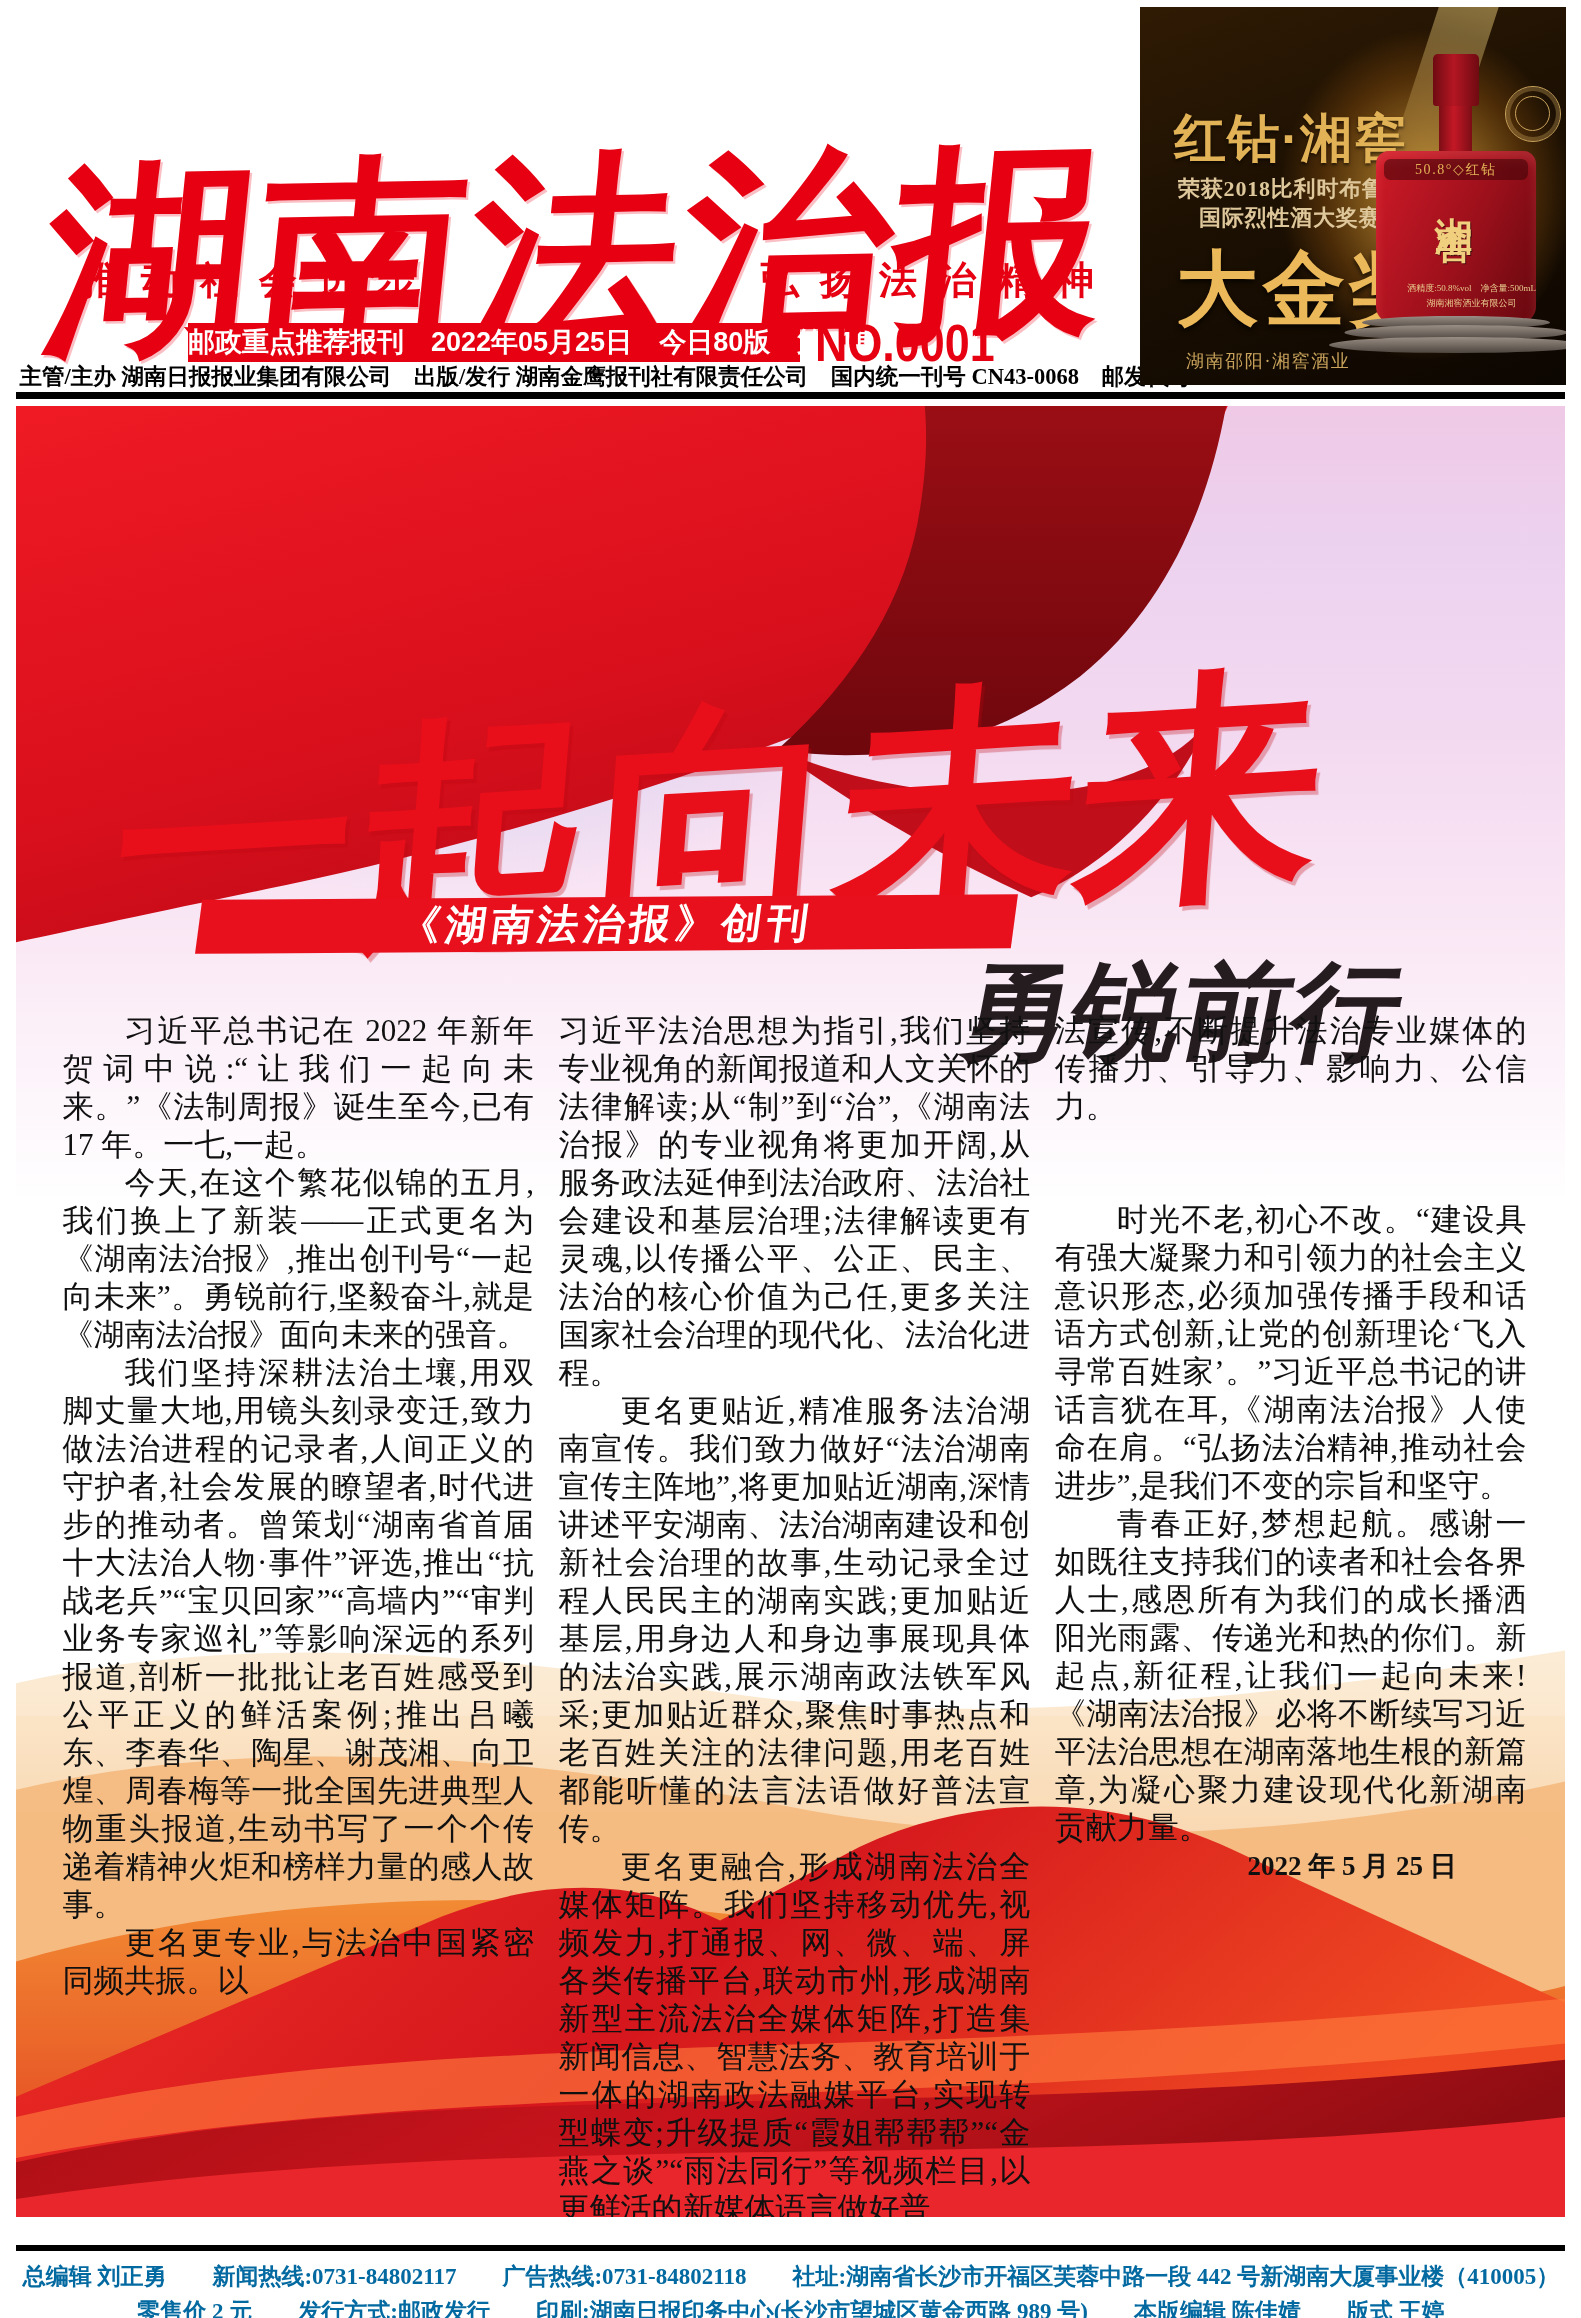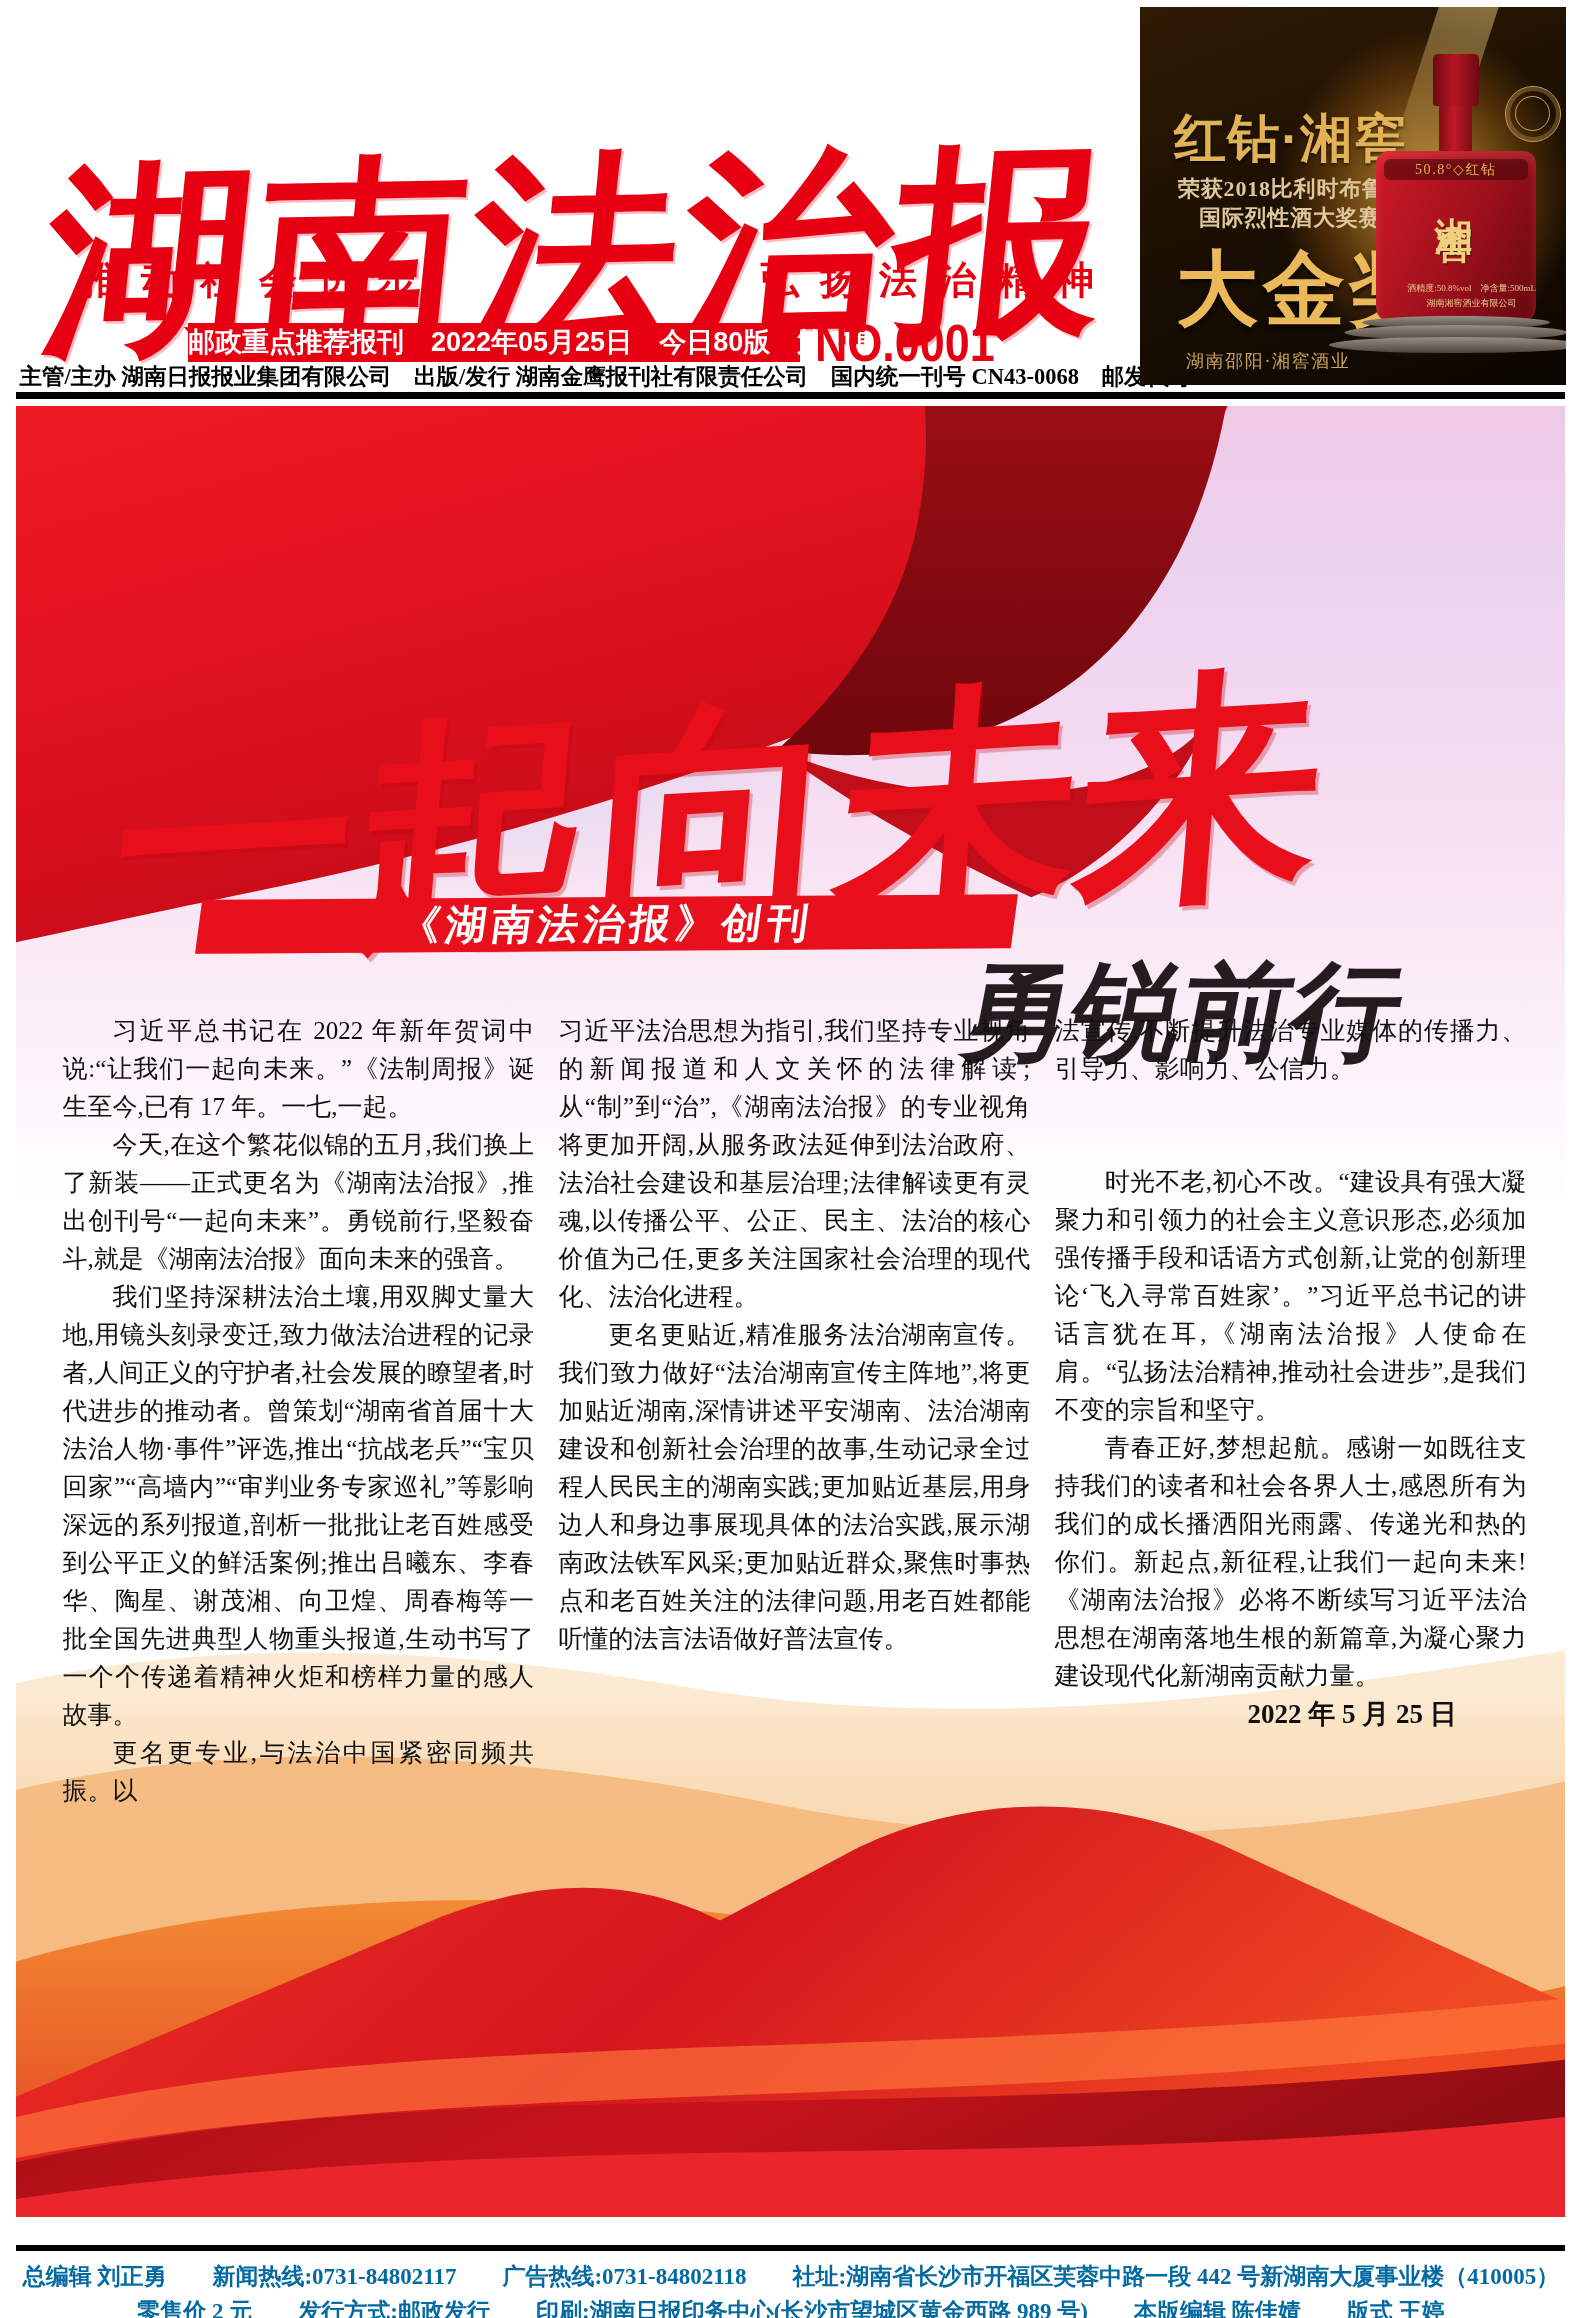--- a/index.html
+++ b/index.html
@@ -93,21 +93,21 @@
     transform:skewX(-8deg) rotate(-.4deg);
     color:#fff;font-family:"Liberation Sans","DejaVu Sans",sans-serif;font-weight:bold;
     font-size:41px;line-height:54px;text-align:center;letter-spacing:4.9px;white-space:nowrap;}
   .hero-sub{position:absolute;left:948px;top:426px;
     font-family:"Liberation Sans","DejaVu Sans",sans-serif;font-weight:bold;
     font-size:108px;color:#251c20;letter-spacing:1.6px;transform:skewX(-11deg);white-space:nowrap;}
 
   
   .columns{position:absolute;left:46px;top:606px;width:1464px;display:flex;gap:24.6px;}
   .col{width:472px;}
-  .col p{margin:0;font-size:25px;line-height:38px;text-align:justify;text-indent:2em;
+  .col p{margin:0;font-size:31px;line-height:38px;text-align:justify;text-indent:2em;
     color:#101010;text-justify:inter-ideograph;}
   .col p.noindent{text-indent:0;}
   .col p.gap{margin-top:75px;}
   .col p.sig{text-indent:0;text-align:center;padding-left:123px;font-weight:bold;font-size:27px;}
   .col p.sig1{margin-top:38px;}
 
   
   .footer-rule{position:absolute;left:16.4px;top:2245px;width:1549px;height:5.7px;background:#000;}
   .footer-line{position:absolute;left:16.4px;width:1549px;text-align:center;font-weight:bold;
     font-size:23px;color:#0369a1;white-space:nowrap;}
@@ -218,20 +218,21 @@
     <div class="columns">
       <div class="col">
           <p>习近平总书记在 2022 年新年贺词中说:“让我们一起向未来。”《法制周报》诞生至今,已有 17 年。一七,一起。</p>
           <p>今天,在这个繁花似锦的五月,我们换上了新装——正式更名为《湖南法治报》,推出创刊号“一起向未来”。勇锐前行,坚毅奋斗,就是《湖南法治报》面向未来的强音。</p>
           <p>我们坚持深耕法治土壤,用双脚丈量大地,用镜头刻录变迁,致力做法治进程的记录者,人间正义的守护者,社会发展的瞭望者,时代进步的推动者。曾策划“湖南省首届十大法治人物·事件”评选,推出“抗战老兵”“宝贝回家”“高墙内”“审判业务专家巡礼”等影响深远的系列报道,剖析一批批让老百姓感受到公平正义的鲜活案例;推出吕曦东、李春华、陶星、谢茂湘、向卫煌、周春梅等一批全国先进典型人物重头报道,生动书写了一个个传递着精神火炬和榜样力量的感人故事。</p>
           <p>更名更专业,与法治中国紧密同频共振。以</p>
         </div>
       <div class="col">
           <p class="noindent">习近平法治思想为指引,我们坚持专业视角的新闻报道和人文关怀的法律解读;从“制”到“治”,《湖南法治报》的专业视角将更加开阔,从服务政法延伸到法治政府、法治社会建设和基层治理;法律解读更有灵魂,以传播公平、公正、民主、法治的核心价值为己任,更多关注国家社会治理的现代化、法治化进程。</p>
           <p>更名更贴近,精准服务法治湖南宣传。我们致力做好“法治湖南宣传主阵地”,将更加贴近湖南,深情讲述平安湖南、法治湖南建设和创新社会治理的故事,生动记录全过程人民民主的湖南实践;更加贴近基层,用身边人和身边事展现具体的法治实践,展示湖南政法铁军风采;更加贴近群众,聚焦时事热点和老百姓关注的法律问题,用老百姓都能听懂的法言法语做好普法宣传。</p>
+          <p>更名更融合,形成湖南法治全媒体矩阵。我们坚持移动优先,视频发力,打通报、网、微、端、屏各类传播平台,联动市州,形成湖南新型主流法治全媒体矩阵,打造集新闻信息、智慧法务、教育培训于一体的湖南政法融媒平台,实现转型蝶变;升级提质“霞姐帮帮帮”“金燕之谈”“雨法同行”等视频栏目,以更鲜活的新媒体语言做好普</p>
         </div>
       <div class="col">
           <p class="noindent">法宣传,不断提升法治专业媒体的传播力、引导力、影响力、公信力。</p>
           <p class="gap">时光不老,初心不改。“建设具有强大凝聚力和引领力的社会主义意识形态,必须加强传播手段和话语方式创新,让党的创新理论‘飞入寻常百姓家’。”习近平总书记的讲话言犹在耳,《湖南法治报》人使命在肩。“弘扬法治精神,推动社会进步”,是我们不变的宗旨和坚守。</p>
           <p>青春正好,梦想起航。感谢一如既往支持我们的读者和社会各界人士,感恩所有为我们的成长播洒阳光雨露、传递光和热的你们。新起点,新征程,让我们一起向未来!《湖南法治报》必将不断续写习近平法治思想在湖南落地生根的新篇章,为凝心聚力建设现代化新湖南贡献力量。</p>
           <p class="sig">2022 年 5 月 25 日</p>
         </div>
     </div>
   </section>
 

